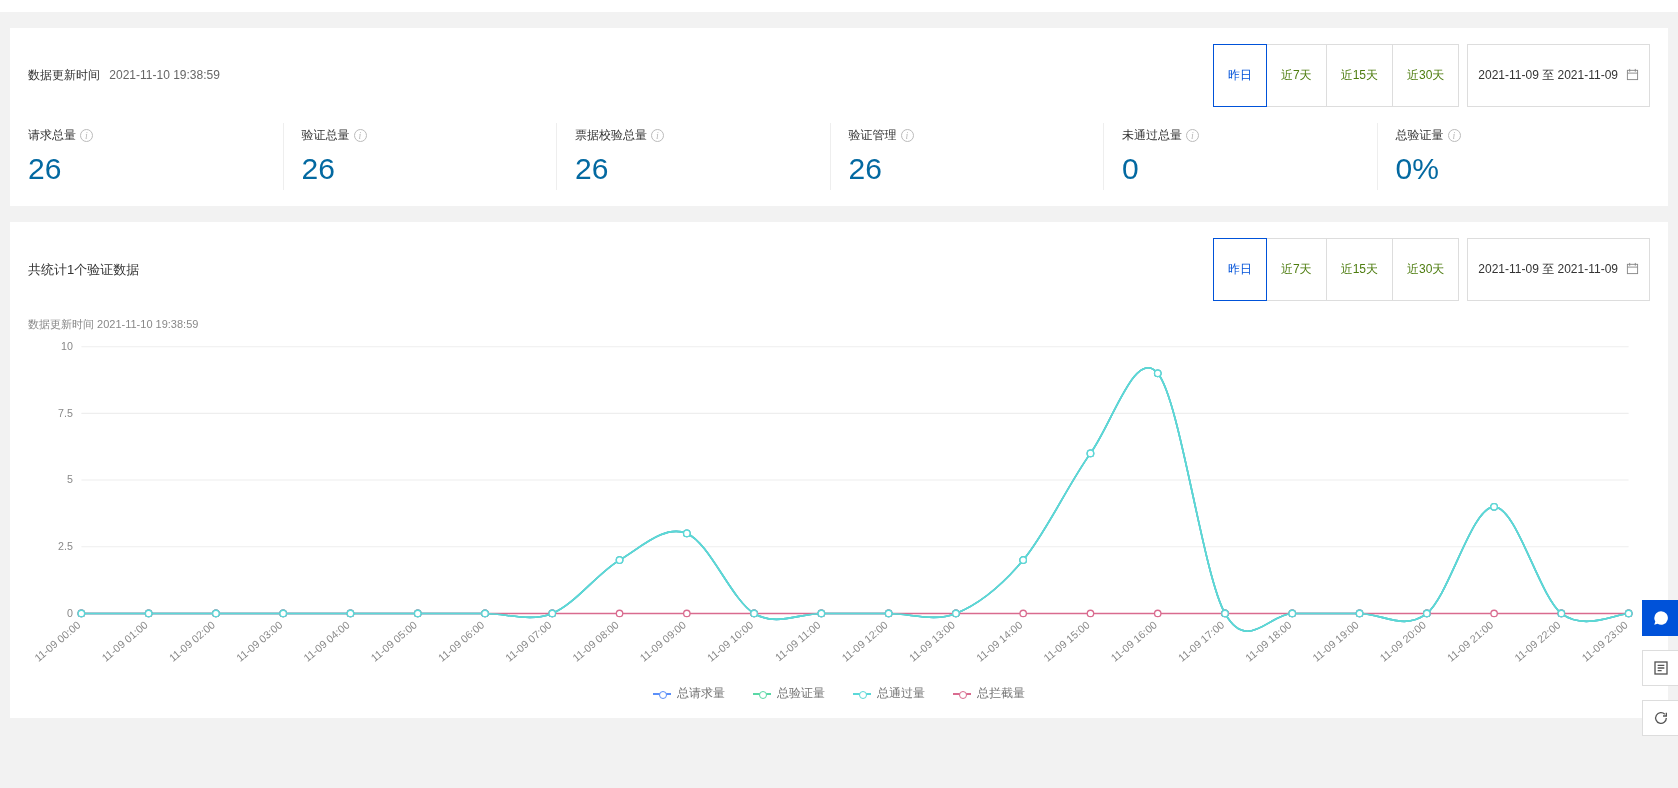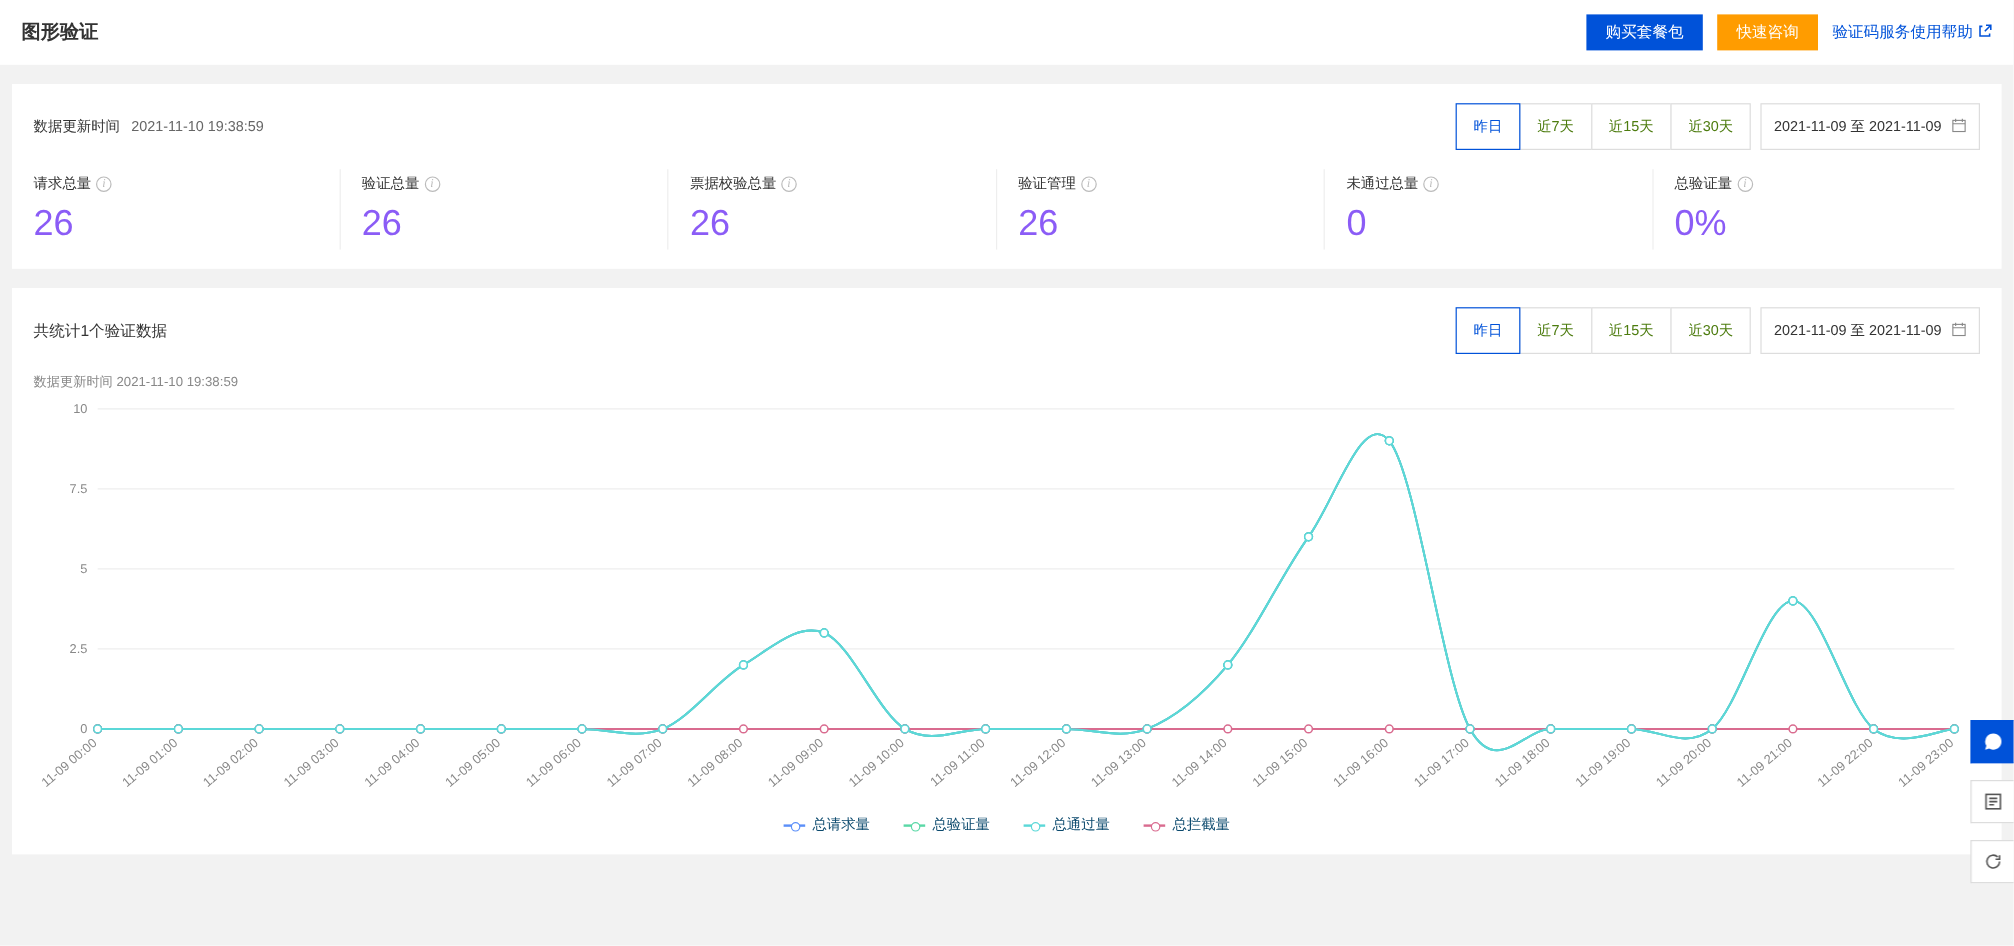--- a/index.html
+++ b/index.html
@@ -81,21 +81,21 @@
   .range-btn:first-child { margin-left: 4px; }
   .range-btn.active {
     border-color: #0052d9;
     color: #0052d9;
     position: relative;
     z-index: 1;
   }
   .date-range {
     border: 1px solid #ddd;
     background: #fff;
-    padding: 10px 10px;
+    padding: 22px 10px;
     font-size: 12px;
     display: flex;
     align-items: center;
     gap: 8px;
     margin-left: 8px;
     cursor: pointer;
   }
   .cal-icon { font-size: 13px; color: #888; }
   .stats-grid {
     display: flex;
@@ -121,34 +121,34 @@
     border-radius: 50%;
     align-items: center;
     justify-content: center;
     color: #bbb;
     font-size: 10px;
     font-family: Georgia, serif;
     font-style: italic;
   }
   .stat-value {
     font-size: 30px;
-    color: #8b5cf6;
+    color: #0369a1;
     font-weight: 300;
   }
   .chart-title { font-size: 13px; color: #333; }
   .chart-wrap { width: 100%; }
   .chart-update { color: #888; font-size: 11px; margin-bottom: 4px; }
   svg.chart { display: block; width: 100%; }
   .axis-tick-label { font-size: 10px; fill: #888; }
   .x-tick-label { font-size: 10px; fill: #888; }
   .gridline { stroke: #eee; stroke-width: 1; }
   .series-line { fill: none; stroke-width: 1.5; }
   .pt { stroke-width: 1.2; }
   .legend { display: flex; justify-content: center; gap: 28px; margin-top: 8px; }
-  .legend-item { display: flex; align-items: center; gap: 6px; font-size: 12px; color: #0c4a6e; cursor: pointer; }
+  .legend-item { display: flex; align-items: center; gap: 6px; font-size: 12px; color: #737373; cursor: pointer; }
   .legend-swatch {
     width: 18px; height: 8px; position: relative; display: inline-flex; align-items: center;
   }
   .legend-swatch::before {
     content: ""; position: absolute; left: 0; right: 0; top: 3px; height: 2px; background: currentColor;
   }
   .legend-swatch::after {
     content: ""; position: absolute; left: 6px; top: 1px; width: 6px; height: 6px; border-radius: 50%; background: #fff; border: 1.5px solid currentColor;
   }
   .float-btn {
@@ -156,35 +156,20 @@
     background: #fff; border: 1px solid #ddd; border-right: none;
     display: flex; align-items: center; justify-content: center;
     color: #555; font-size: 16px; cursor: pointer;
   }
   .float-btn.blue { background: #0052d9; color: #fff; border-color: #0052d9; }
 </style>
 </head>
 <body>
 
 <div class="header">
-  <div class="header-top">
-    <div class="page-title">图形验证</div>
-    <div class="header-actions">
-      <button class="btn btn-primary">购买套餐包</button>
-      <button class="btn btn-warn">快速咨询</button>
-      <a class="help-link">
-        <span>验证码服务使用帮助</span>
-        <span class="ext-icon">
-          <svg width="12" height="12" viewBox="0 0 12 12">
-              <path fill="none" stroke="#0052d9" stroke-width="1.3" d="M4 2H2v8h8V8 M6 6l5-5 M7 1h4v4"></path>
-            </svg>
-        </span>
-      </a>
-    </div>
-  </div>
 </div>
 
 <div class="section">
   <div class="section-head">
     <div class="update-time">
       <span class="label">数据更新时间</span>
       <span>2021-11-10 19:38:59</span>
     </div>
     <div style="display:flex;align-items:stretch;">
       <div class="range-group">

